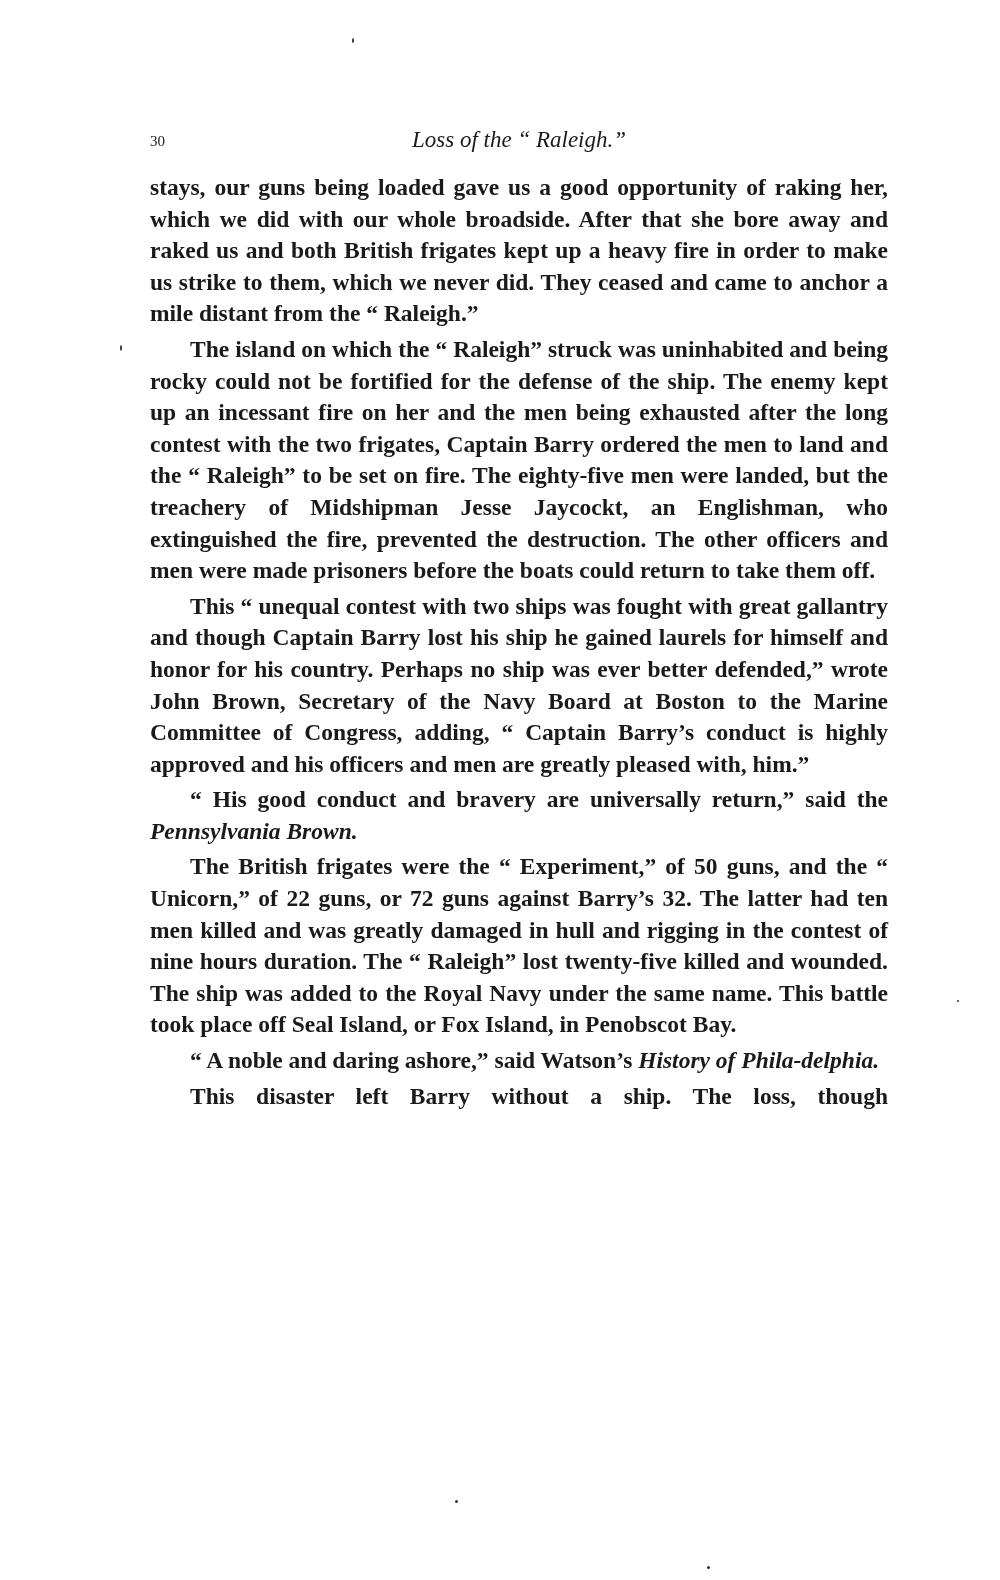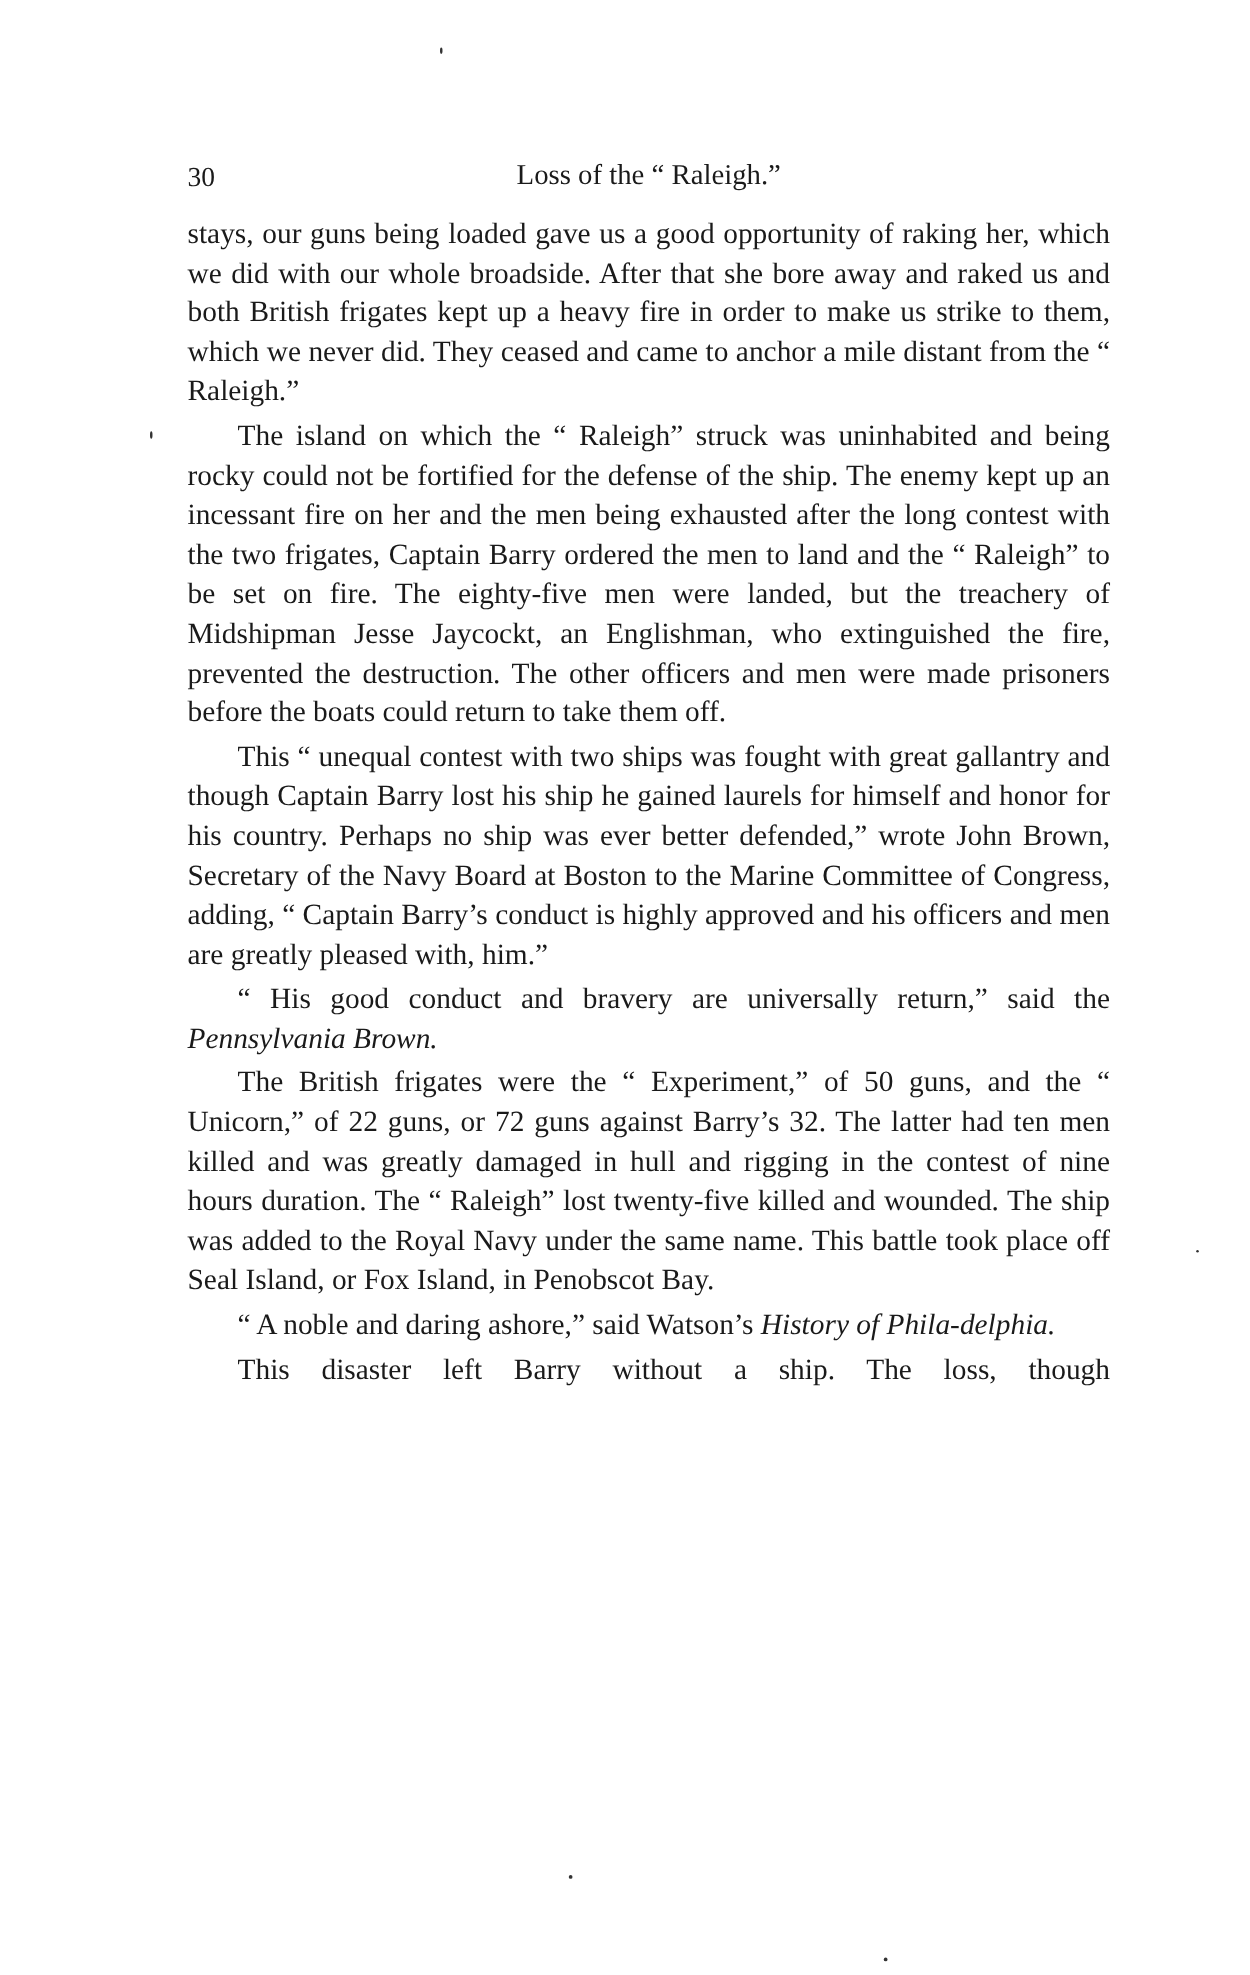--- a/index.html
+++ b/index.html
@@ -3,23 +3,23 @@
 <meta charset="utf-8">
 <style>
   html, body { margin: 0; padding: 0; background: #ffffff; }
   body { width: 1000px; height: 1580px; position: relative; overflow: hidden; }
   .page {
     position: absolute; left: 150px; top: 120px; width: 738px;
     font-family: "Liberation Serif", "DejaVu Serif", serif;
     font-size: 23.5px; line-height: 31.6px; color: #1a1a1a;
   }
   .header { position: relative; height: 40px; margin-bottom: 12px; }
-  .page-number { position: absolute; left: 0; top: 6px; font-size: 22px; }
-  .running-title { position: absolute; left: 0; right: 0; top: 4px; text-align: center; font-size: 23px; }
-  p { margin: 0 0 4px 0; text-align: justify; text-align-last: auto; }
+  .page-number { position: absolute; left: 0; top: 6px; font-size: 15px; }
+  .running-title { position: absolute; left: 0; right: 0; top: 4px; text-align: center; font-style: italic; font-size: 23px; }
+  p { margin: 0 0 4px 0; text-align: justify; text-align-last: auto; font-weight: bold; }
   p.indent { text-indent: 40px; }
   p.last-justify { text-align-last: justify; }
   i { font-style: italic; }
   .speck { position: absolute; background: #333; border-radius: 50%; }
 </style>
 </head>
 <body>
 
 <div class="speck" style="left:352px;top:38px;width:2px;height:5px;"></div>
 <div class="speck" style="left:120px;top:345px;width:2px;height:6px;"></div>

